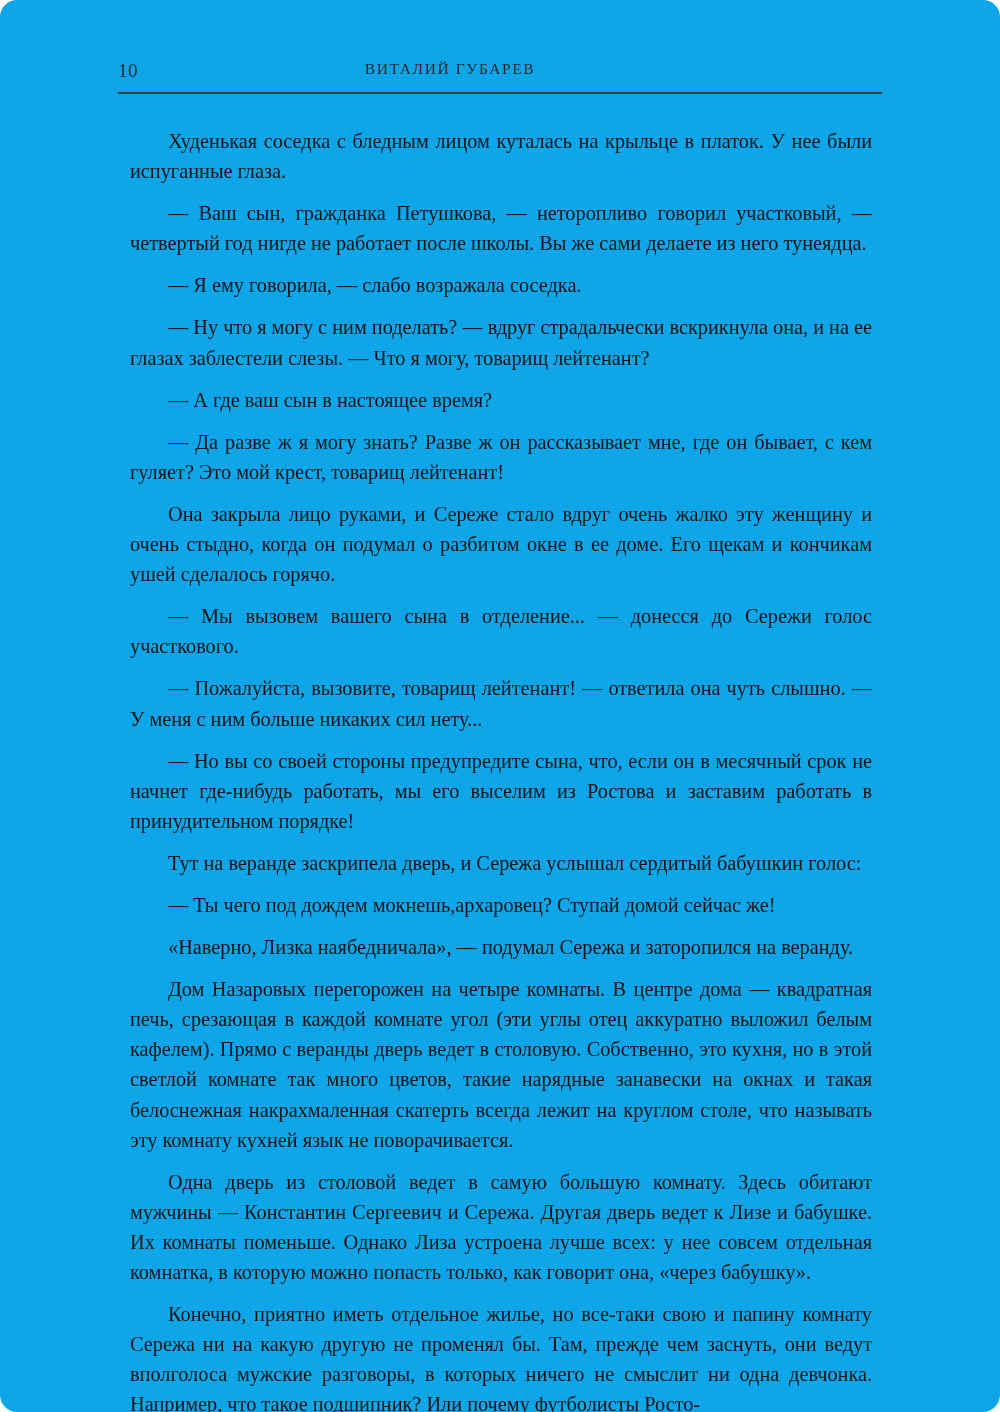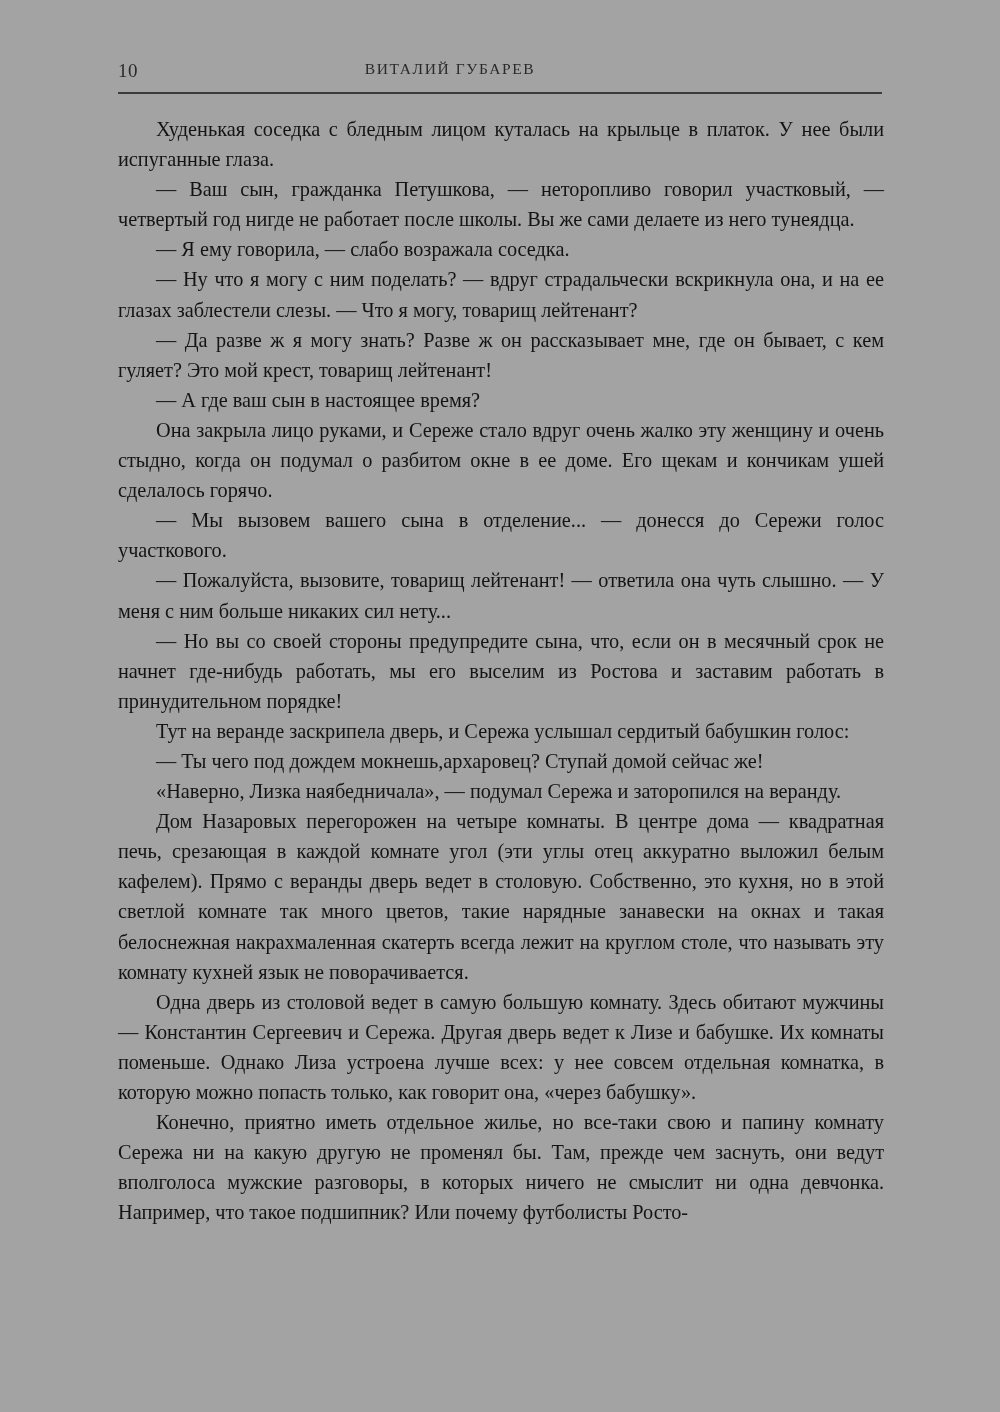--- a/index.html
+++ b/index.html
@@ -13,21 +13,22 @@
     font-family: "Liberation Serif", serif;
     color: #1b1b1b;
     overflow: hidden;
   }
   .page {
     position: relative;
     width: 1000px;
     height: 1412px;
     box-sizing: border-box;
     padding: 4px;
-    background: #a3a3a3;
+    background: #0ea5e9;
+    border-radius: 17px;
   }
   .header {
     position: absolute;
     top: 60px;
     left: 118px;
     width: 764px;
     height: 34px;
     display: flex;
     align-items: flex-start;
   }
@@ -63,21 +64,21 @@
     width: 766px;
     font-size: 20.3px;
     line-height: 30.1px;
     text-align: justify;
     text-justify: inter-word;
     color: #141414;
     font-family: "Liberation Serif", serif;
     -webkit-font-smoothing: antialiased;
   }
   .body-text p {
-    margin: 0;
+    margin: 12px;
     text-indent: 38px;
     hyphens: manual;
   }
   .body-text p.dialogue {
     text-indent: 38px;
   }
   .body-text p.last {
     text-indent: 38px;
   }
 </style>
@@ -91,22 +92,22 @@
     <div class="running-title">ВИТАЛИЙ ГУБАРЕВ</div>
   </div>
 
   <div class="header-rule"></div>
 
   <div class="body-text">
     <p>Худенькая соседка с бледным лицом куталась на крыльце в платок. У нее были испуганные глаза.</p>
     <p class="dialogue">— Ваш сын, гражданка Петушкова, — неторопливо говорил участковый, — четвертый год нигде не работает после школы. Вы же сами делаете из него тунеядца.</p>
     <p class="dialogue">— Я ему говорила, — слабо возражала соседка.</p>
     <p class="dialogue">— Ну что я могу с ним поделать? — вдруг страдальчески вскрикнула она, и на ее глазах заблестели слезы. — Что я могу, товарищ лейтенант?</p>
+    <p class="dialogue">— А где ваш сын в настоящее время?</p>
     <p class="dialogue">— Да разве ж я могу знать? Разве ж он рассказывает мне, где он бывает, с кем гуляет? Это мой крест, товарищ лейтенант!</p>
-    <p class="dialogue">— А где ваш сын в настоящее время?</p>
     <p>Она закрыла лицо руками, и Сереже стало вдруг очень жалко эту женщину и очень стыдно, когда он подумал о разбитом окне в ее доме. Его щекам и кончикам ушей сделалось горячо.</p>
     <p class="dialogue">— Мы вызовем вашего сына в отделение... — донесся до Сережи голос участкового.</p>
     <p class="dialogue">— Пожалуйста, вызовите, товарищ лейтенант! — ответила она чуть слышно. — У меня с ним больше никаких сил нету...</p>
     <p class="dialogue">— Но вы со своей стороны предупредите сына, что, если он в месячный срок не начнет где-нибудь работать, мы его выселим из Ростова и заставим работать в принудительном порядке!</p>
     <p>Тут на веранде заскрипела дверь, и Сережа услышал сердитый бабушкин голос:</p>
     <p class="dialogue">— Ты чего под дождем мокнешь,архаровец? Ступай домой сейчас же!</p>
     <p>«Наверно, Лизка наябедничала», — подумал Сережа и заторопился на веранду.</p>
     <p>Дом Назаровых перегорожен на четыре комнаты. В центре дома — квадратная печь, срезающая в каждой комнате угол (эти углы отец аккуратно выложил белым кафелем). Прямо с веранды дверь ведет в столовую. Собственно, это кухня, но в этой светлой комнате так много цветов, такие нарядные занавески на окнах и такая белоснежная накрахмаленная скатерть всегда лежит на круглом столе, что называть эту комнату кухней язык не поворачивается.</p>
     <p>Одна дверь из столовой ведет в самую большую комнату. Здесь обитают мужчины — Константин Сергеевич и Сережа. Другая дверь ведет к Лизе и бабушке. Их комнаты поменьше. Однако Лиза устроена лучше всех: у нее совсем отдельная комнатка, в которую можно попасть только, как говорит она, «через бабушку».</p>
     <p class="last">Конечно, приятно иметь отдельное жилье, но все-таки свою и папину комнату Сережа ни на какую другую не променял бы. Там, прежде чем заснуть, они ведут вполголоса мужские разговоры, в которых ничего не смыслит ни одна девчонка. Например, что такое подшипник? Или почему футболисты Росто-</p>

